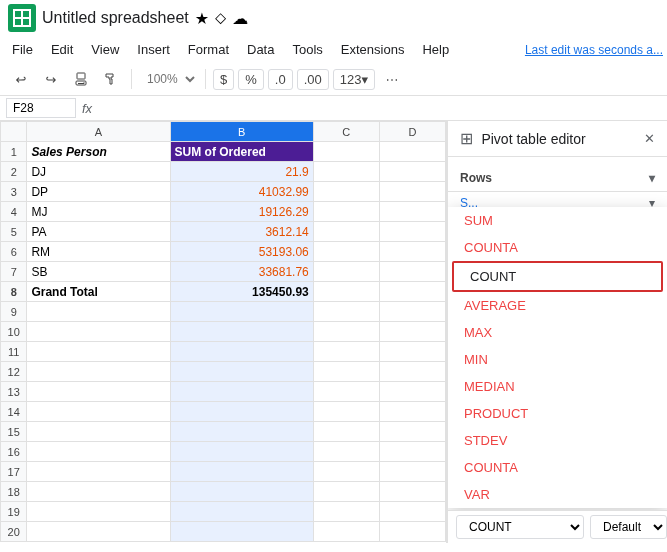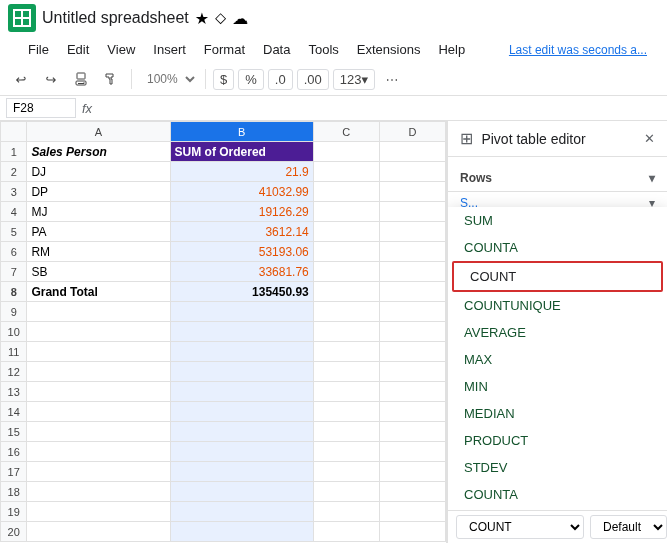--- a/index.html
+++ b/index.html
@@ -7,21 +7,21 @@
 
     
     .top-bar { display: flex; align-items: center; padding: 4px 8px; gap: 6px; background: #fff; }
     .app-icon { width: 28px; height: 28px; background: #0f9d58; border-radius: 3px; display: flex; align-items: center; justify-content: center; }
     .app-icon-inner { width: 18px; height: 18px; background: #fff; display: grid; grid-template-columns: 1fr 1fr; gap: 2px; padding: 2px; }
     .app-icon-cell { background: #0f9d58; }
     .doc-title { font-size: 16px; color: #202124; font-weight: 400; }
     .title-icon { cursor: pointer; font-size: 16px; }
 
     
-    .menu-bar { display: flex; align-items: center; padding: 2px 20px; gap: 2px; background: #fff; }
+    .menu-bar { display: flex; align-items: center; padding: 2px 4px; gap: 2px; background: #fff; }
     .menu-item { padding: 4px 8px; font-size: 13px; color: #202124; cursor: pointer; border-radius: 3px; }
     .last-edit { font-size: 12px; color: #1a73e8; margin-left: auto; text-decoration: underline; cursor: pointer; }
 
     
     .toolbar { display: flex; align-items: center; padding: 3px 8px; gap: 4px; background: #fff; border-bottom: 1px solid #e0e0e0; }
     .toolbar-btn { width: 26px; height: 26px; display: flex; align-items: center; justify-content: center; cursor: pointer; border-radius: 3px; font-size: 13px; color: #444; border: none; background: none; }
     .toolbar-separator { width: 1px; height: 20px; background: #e0e0e0; margin: 0 3px; }
     .zoom-selector { padding: 2px 4px; font-size: 12px; border: none; background: none; cursor: pointer; color: #737373; }
     .toolbar-text-btn { padding: 2px 6px; font-size: 13px; cursor: pointer; border-radius: 3px; color: #444; border: none; background: none; }
     .format-btn { padding: 2px 6px; border: 1px solid #dadce0; border-radius: 3px; font-size: 13px; cursor: pointer; background: #fff; }
@@ -53,21 +53,21 @@
     .side-panel { width: 220px; background: #fff; border-left: 1px solid #e0e0e0; display: flex; flex-direction: column; overflow: hidden; }
     .panel-header { display: flex; align-items: center; padding: 8px 12px; border-bottom: 1px solid #e0e0e0; gap: 8px; }
     .panel-header-icon { color: #5f6368; font-size: 16px; }
     .panel-title { font-size: 14px; font-weight: 500; color: #202124; }
     .panel-close { margin-left: auto; cursor: pointer; color: #5f6368; }
 
     .panel-content { flex: 1; overflow-y: auto; padding: 8px 0; position: relative; }
 
     
     .dropdown-overlay { position: absolute; left: 0; right: 0; top: 50px; background: #fff; box-shadow: 0 4px 16px rgba(0,0,0,0.2); z-index: 100; }
-    .dropdown-item { padding: 6px 16px; font-size: 13px; cursor: pointer; color: #14532d; }
+    .dropdown-item { padding: 6px 16px; font-size: 13px; cursor: pointer; color: #ef4444; }
     .dropdown-item.highlighted { background: #fff; border: 2px solid #d32f2f; color: #202124; margin: 0 4px; border-radius: 2px; }
 
     
     .bottom-bar { display: flex; align-items: center; padding: 4px 8px; gap: 6px; border-top: 1px solid #e0e0e0; background: #fff; }
     .sum-select { padding: 3px 8px; border: 1px solid #dadce0; border-radius: 3px; font-size: 12px; cursor: pointer; background: #fff; }
   </style>
 </head>
 <body>
 
 <div class="top-bar">
@@ -306,21 +306,20 @@
       </div>
       <div style="padding: 4px 12px; font-size:12px; color:#444; display:flex; justify-content:space-between; align-items:center; border-bottom:1px solid #e0e0e0;">
         <span style="color:#1a73e8;">S...</span>
         <span style="color:#5f6368;">▾</span>
       </div>
 
       <div class="dropdown-overlay">
         <div class="dropdown-item">SUM</div>
         <div class="dropdown-item">COUNTA</div>
         <div class="dropdown-item highlighted">COUNT</div>
-        <div class="dropdown-item">COUNTUNIQUE</div>
         <div class="dropdown-item">AVERAGE</div>
         <div class="dropdown-item">MAX</div>
         <div class="dropdown-item">MIN</div>
         <div class="dropdown-item">MEDIAN</div>
         <div class="dropdown-item">PRODUCT</div>
         <div class="dropdown-item">STDEV</div>
         <div class="dropdown-item">COUNTA</div>
         <div class="dropdown-item">VAR</div>
 
       </div>

